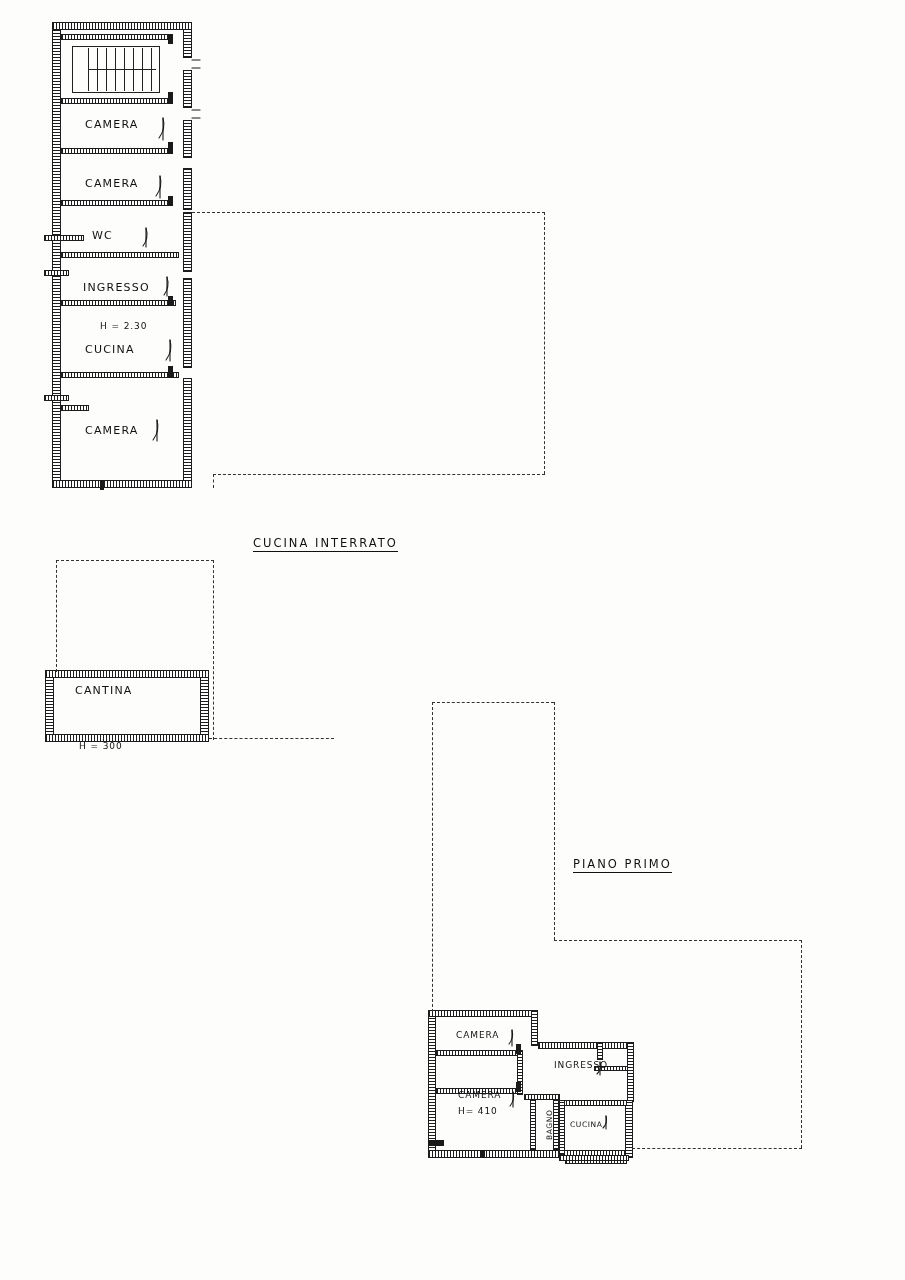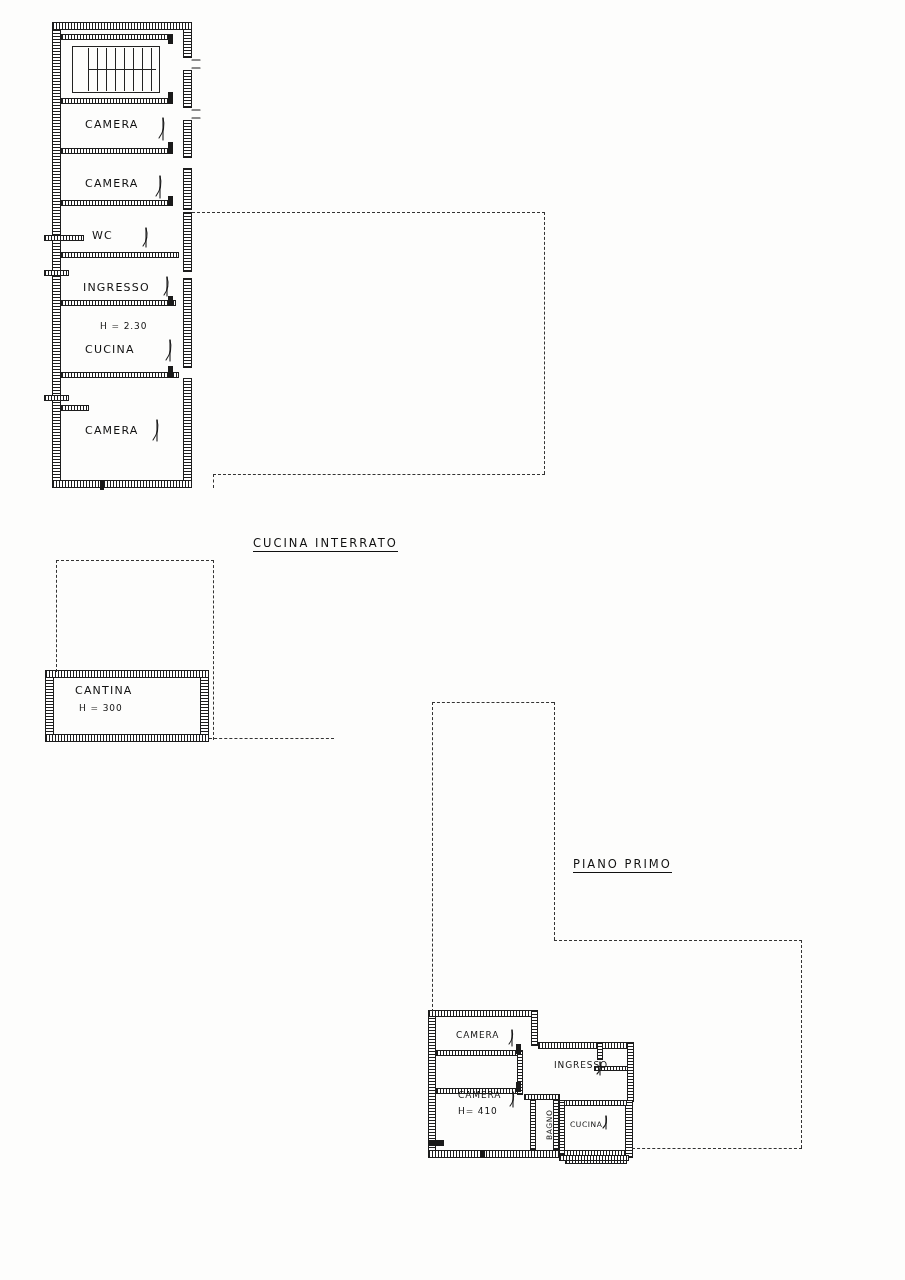--- a/index.html
+++ b/index.html
@@ -158,21 +158,21 @@
     <div class="label" style="left:85px; top:424px;">CAMERA</div>
   </div>
 
   <div>
     <div class="wall-hatch-v" style="left:45px; top:672px; width:9px; height:70px;"></div>
     <div class="wall-hatch-v" style="left:200px; top:672px; width:9px; height:70px;"></div>
     <div class="wall-hatch" style="left:45px; top:670px; width:164px; height:8px;"></div>
     <div class="wall-hatch" style="left:45px; top:734px; width:164px; height:8px;"></div>
 
     <div class="label" style="left:75px; top:684px;">CANTINA</div>
-    <div class="label small" style="left:79px; top:703px;">H = 300</div>
+    <div class="label small" style="left:79px; top:741px;">H = 300</div>
 
     <div class="title" style="left:253px; top:536px;">CUCINA INTERRATO</div>
   </div>
 
   <div>
 
     <div class="title" style="left:573px; top:857px;">PIANO PRIMO</div>
 
     <div class="wall-hatch-v" style="left:428px; top:1010px; width:8px; height:148px;"></div>
     <div class="wall-hatch" style="left:428px; top:1010px; width:110px; height:7px;"></div>

